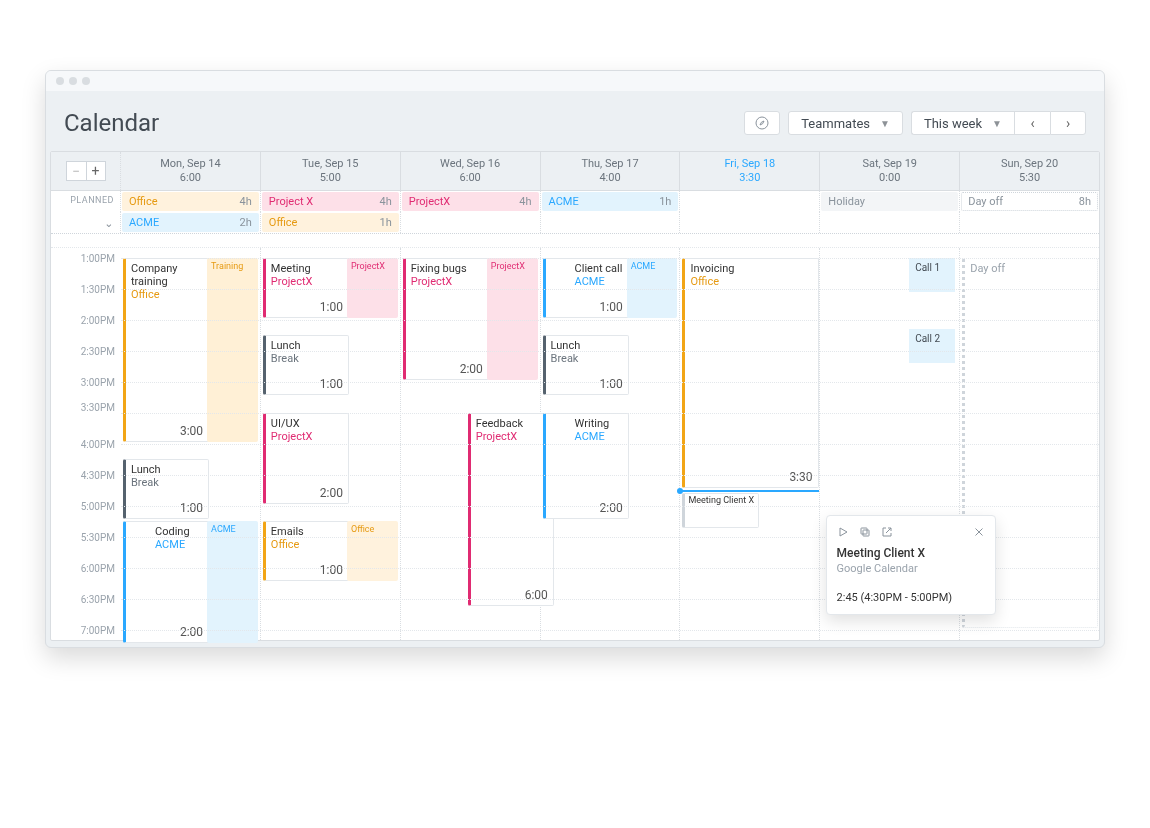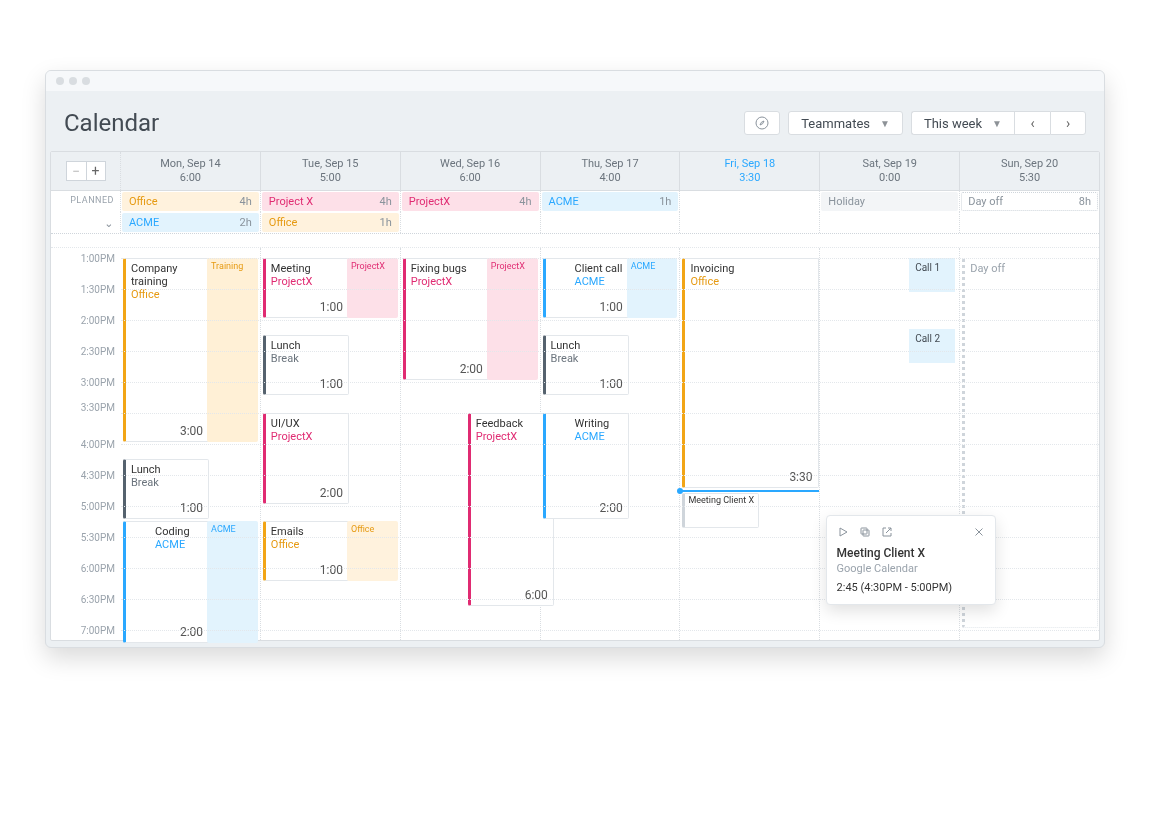--- a/index.html
+++ b/index.html
@@ -239,21 +239,21 @@
     background:#fff;
     border:1px solid #e3e7eb;
     border-radius:4px;
     box-shadow:0 6px 16px rgba(0,0,0,.12);
     padding:10px 10px 10px;
     z-index:50;
   }
   .popover .icons { display:flex; gap:10px; color:#8a939c; font-size:13px; margin-bottom:8px; align-items:center;}
   .popover .icons .spacer{flex:1;}
   .popover .title { font-size:12px; font-weight:500; color:#333; margin-bottom:2px;}
-  .popover .sub   { font-size:11px; color:#9aa3ac; margin-bottom:6px;}
+  .popover .sub   { font-size:11px; color:#9aa3ac; margin-bottom:16px;}
   .popover .time  { font-size:11px; color:#333;}
 
   svg { display:block; }
 </style>
 </head>
 <body>
 
 <div class="window">
 
   <div class="titlebar">

